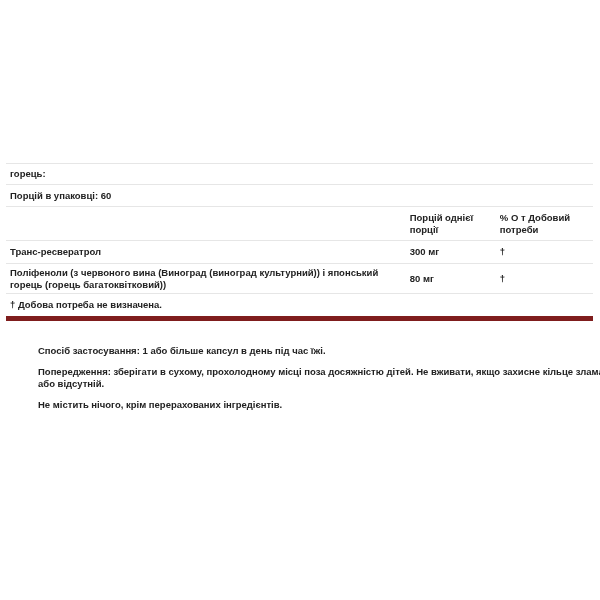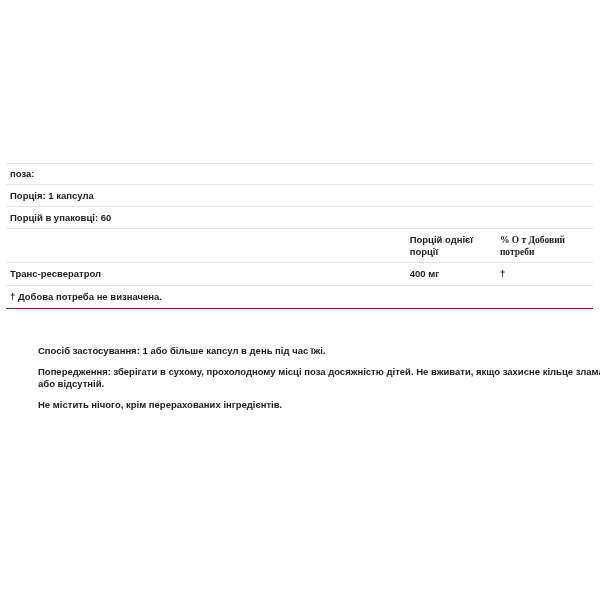--- a/index.html
+++ b/index.html
@@ -9,59 +9,61 @@
       color: #222222; position: relative;
     }
     .facts {
       position: absolute; left: 6px; top: 163px; width: 587px;
       border-collapse: collapse; font-size: 9.5px; font-weight: bold;
     }
     .facts td {
       border-top: 1px solid #e6e6e6; padding: 0 4px; vertical-align: middle;
       line-height: 12px;
     }
-    .facts tr.last td { border-bottom: 1px solid #7f1d1d; }
+    .facts tr.last td { border-bottom: 5px solid #7f1d1d; }
     .r-title td { height: 20px; }
     .r-serv td { height: 21px; }
     .r-per td { height: 21px; }
     .r-head td { height: 33px; }
     .r-item1 td { height: 22px; margin-left: 8px; }
     .r-item2 td { height: 29px; }
     .r-foot td { height: 22px; }
     .col1 { width: 410px; }
     .col2 { width: 85px; }
-    .col3 { width: 92px; font-family: Liberation Serif, serif; }
+    .col3 { width: 92px; }
     .notes {
       position: absolute; left: 6px; top: 345px; width: 588px;
       font-size: 9.5px; font-weight: bold; line-height: 12px; margin-left: 32px;
     }
     .notes p { margin: 0 0 9px 0; }
   </style>
 </head>
 <body>
 
 <table class="facts">
   <tbody>
       <tr class="r-title">
-    <td colspan="3">поза:</td>
-  </tr>
-  <tr class="r-serv">
-    <td colspan="3">Порція: 1 капсула</td>
+    <td colspan="3">горець:</td>
   </tr>
   <tr class="r-per">
     <td colspan="3">Порцій в упаковці: 60</td>
   </tr>
   <tr class="r-head">
     <td class="col1"></td>
     <td class="col2">Порцій однієї порції</td>
     <td class="col3">% О  т Добовий потреби</td>
   </tr>
   <tr class="r-item1">
     <td>Транс-ресвератрол</td>
-    <td>400 мг</td>
+    <td>300 мг</td>
+    <td>†</td>
+  </tr>
+  <tr class="r-item2">
+    <td>Поліфеноли (з червоного вина (Виноград (виноград культурний)) і японський горець (горець багатоквітковий))</td>
+    <td>80 мг</td>
     <td>†</td>
   </tr>
   <tr class="r-foot last">
     <td colspan="3">† Добова потреба не визначена.</td>
   </tr>
 </tbody>
   </table>
 
 <div class="notes">
   <p>Спосіб застосування: 1 або більше капсул в день під час їжі.</p>

